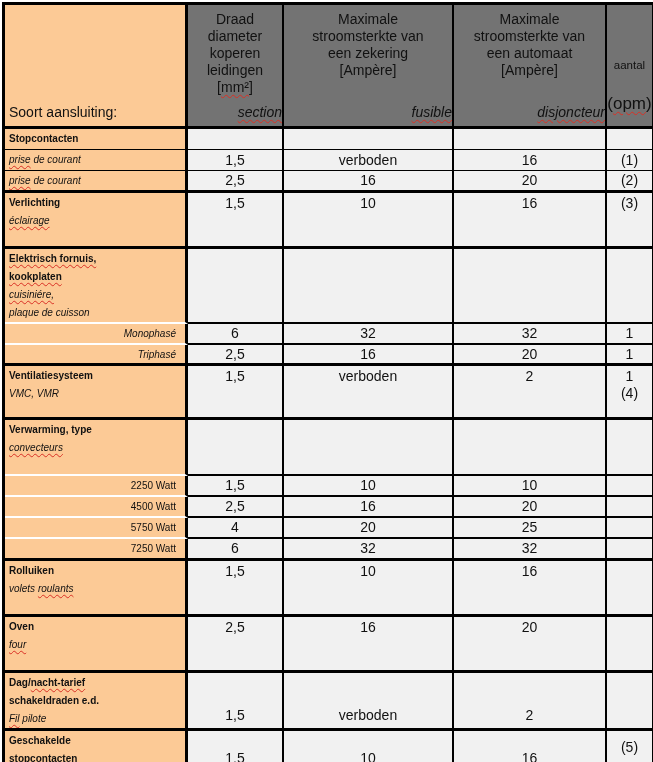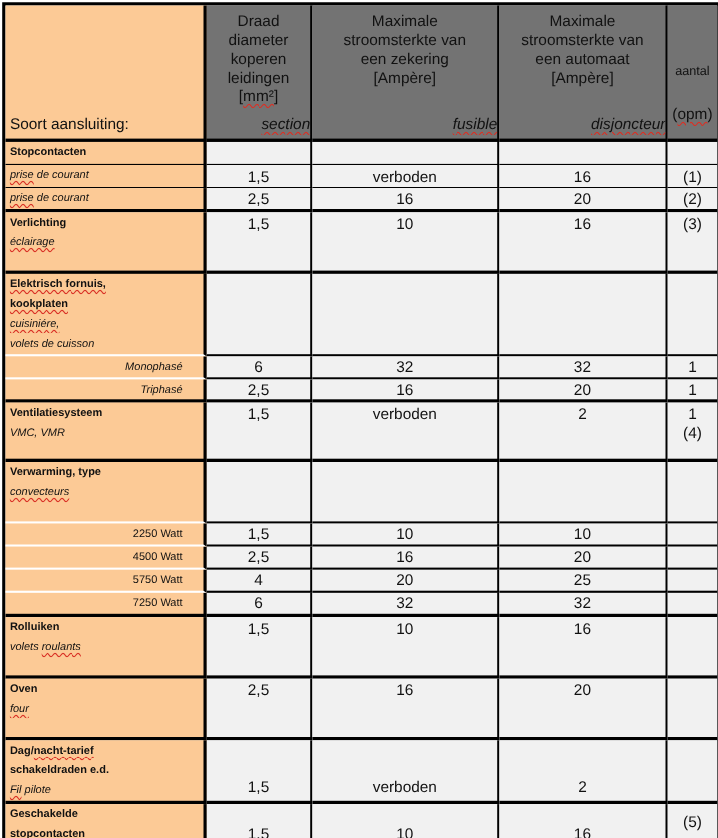--- a/index.html
+++ b/index.html
@@ -11,28 +11,28 @@
   col.c1{width:183px}col.c2{width:96px}col.c3{width:170px}col.c4{width:153px}col.c5{width:45px}
   td,th{box-sizing:border-box;overflow:hidden;padding:0;
     border-right:2px solid #000;border-bottom:1px solid #000;color:#111;}
   td:first-child,th:first-child{border-right-width:3px;background:#fcca96;}
   td:last-child,th:last-child{border-right:none;}
   th{background:#737373;font-weight:normal;position:relative;
      font-size:14px;line-height:17px;text-align:center;vertical-align:top;padding-top:6px;}
   th.hlbl{vertical-align:bottom;text-align:left;padding:0 0 5px 4px;}
   th .frw{position:absolute;bottom:5px;left:0;right:0;text-align:right;font-style:italic;}
   th.cntth .ctop2{position:absolute;top:52px;left:0;right:0;text-align:center;font-size:11.5px;}
-  th.cntth .cbot2{position:absolute;bottom:14px;left:0;right:0;text-align:center;font-size:14px;}
+  th.cntth .cbot2{position:absolute;bottom:14px;left:0;right:0;text-align:center;font-size:17px;}
   td.val{background:#f1f1f1;text-align:center;font-size:14px;vertical-align:middle;line-height:17px;}
   td.lbl{padding:1px 2px 0 4px;font-size:10px;line-height:18px;vertical-align:top;}
   .b{font-weight:bold;}
   .i{font-style:italic;}
   .sq{text-decoration-line:underline;text-decoration-style:wavy;
       text-decoration-color:#d93025;text-decoration-thickness:1px;text-underline-offset:2px;}
-  tr.rlab td.lbl{text-align:right;vertical-align:middle;padding:0 19px 0 2px;line-height:15px;}
+  tr.rlab td.lbl{text-align:right;vertical-align:middle;padding:0 9px 0 2px;line-height:15px;}
   tr.vtop td.val{vertical-align:top;padding-top:2px;}
   tr.vbot td.val{vertical-align:bottom;padding-bottom:4px;}
   td.ctop{vertical-align:top !important;padding-top:8px !important;}
   tr.thick td,tr.thick th{border-bottom-width:3px;}
   tr.thinw td{border-bottom:2px solid #000;}
   tr.thinw td.lbl{border-bottom-color:#ffffff;}
   tr.last td{border-bottom:none;}
   .h21{height:21px}.h22{height:22px}.h42{height:54px}.h43{height:56px}
   .h54{height:54px}.h75{height:75px}.hd{height:124px}
 </style>
@@ -106,21 +106,21 @@
   <tr class="h43 thick vtop">
     <td class="lbl"><span class="b">Verlichting</span><br><span class="i sq">éclairage</span></td>
     <td class="val">1,5</td>
     <td class="val">10</td>
     <td class="val">16</td>
     <td class="val">(3)</td>
   </tr>
 
 
   <tr class="h75 thinw">
-    <td class="lbl"><span class="b sq">Elektrisch fornuis,</span><br><span class="b sq">kookplaten</span><br><span class="i sq">cuisiniére,</span><br><span class="i">volets de cuisson</span></td>
+    <td class="lbl"><span class="b sq">Elektrisch fornuis,</span><br><span class="b sq">kookplaten</span><br><span class="i sq">cuisiniére,</span><br><span class="i">plaque de cuisson</span></td>
     <td class="val"></td>
     <td class="val"></td>
     <td class="val"></td>
     <td class="val"></td>
   </tr>
 
   <tr class="h21 thinw rlab">
     <td class="lbl"><span class="i">Monophasé</span></td>
     <td class="val">6</td>
     <td class="val">32</td>

